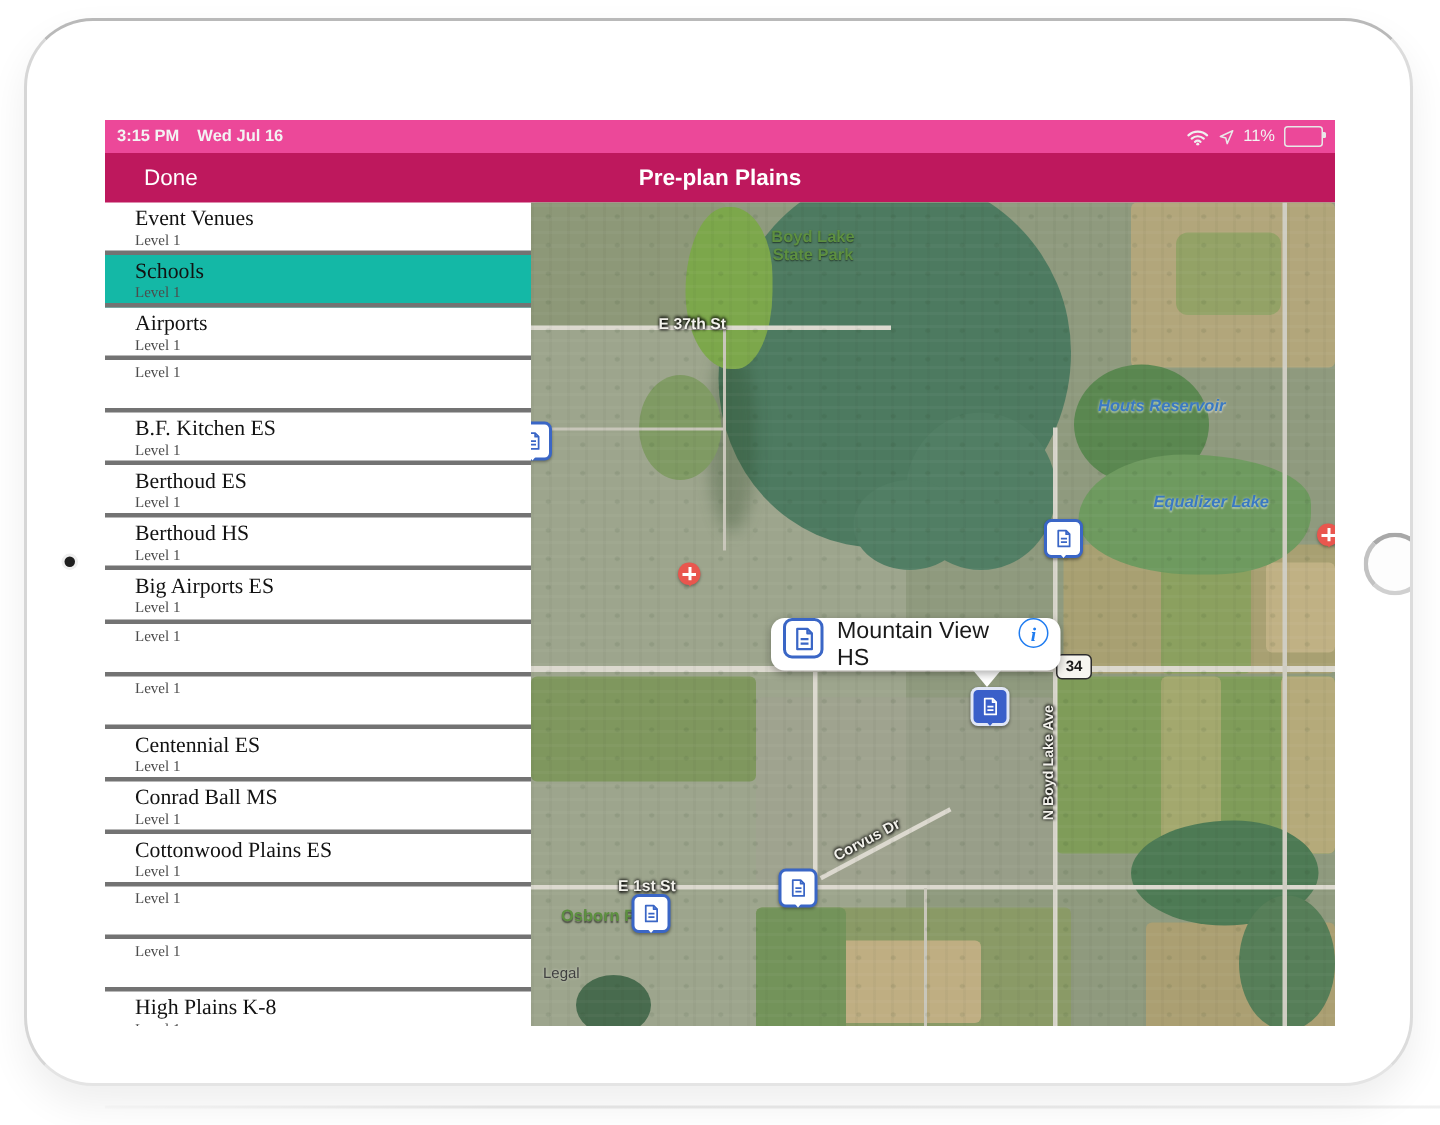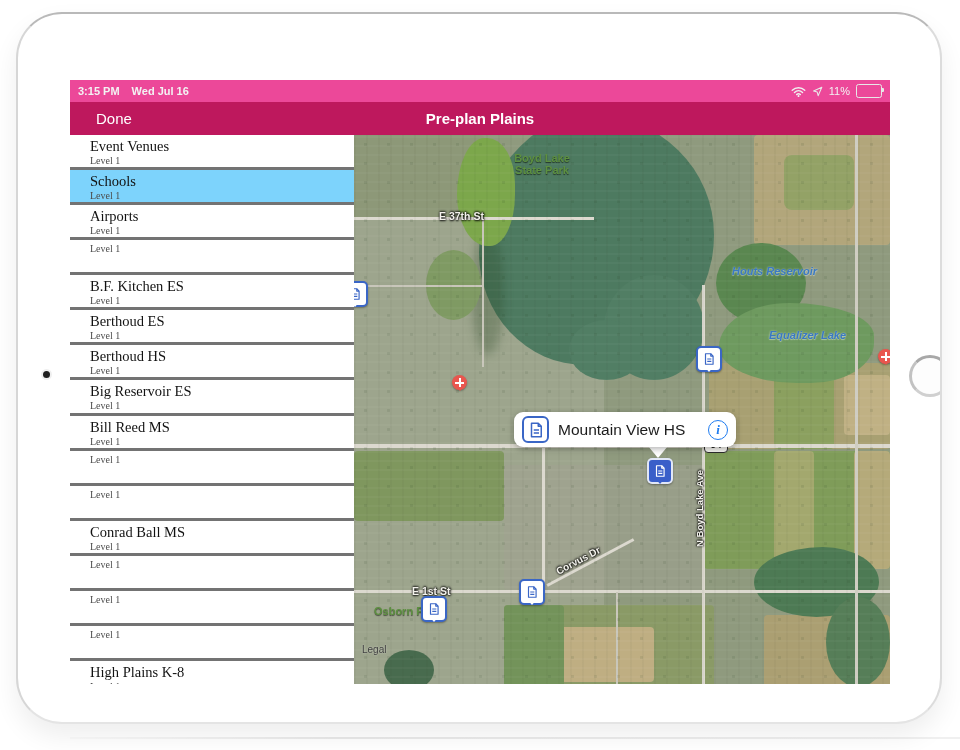--- a/index.html
+++ b/index.html
@@ -32,21 +32,21 @@
   .battery-fill{height:100%;width:91%;background:#fff;border-radius:1px;}
   .battery-nub{position:absolute;right:-3px;top:2.5px;width:2px;height:4px;background:#e8e8e8;border-radius:0 1px 1px 0;}
   .navbar{height:33px;background:#be185d;position:relative;display:flex;align-items:center;justify-content:center;}
   .done-btn{position:absolute;left:20px;top:0;height:100%;display:flex;align-items:center;
     color:#ffffff;font-size:15px;background:none;border:none;cursor:pointer;font-family:inherit;}
   .nav-title{color:#ffffff;font-size:15px;font-weight:bold;}
   .content{display:flex;height:561px;}
   
   .list{width:284px;background:#ffffff;display:flex;flex-direction:column;}
   .row{flex:1 1 0;border-bottom:3px solid #737373;padding:3px 6px 0 20px;box-sizing:border-box;cursor:pointer;font-family:Liberation Serif, serif;}
-  .row.selected{background:#7dd3fc;}
+  .row.selected{background:#14b8a6;}
   .row .t{font-size:14.5px;color:#121212;line-height:17px;}
   .row .s{font-size:10px;color:#4c4c4c;line-height:12px;}
   
   .map{width:536px;height:561px;position:relative;background:#8f9a7e;overflow:hidden;cursor:grab;}
   .map::after{content:'';position:absolute;inset:0;pointer-events:none;z-index:2;opacity:.55;
     background-image:
       repeating-linear-gradient(0deg, rgba(255,255,255,0.06) 0 2px, transparent 2px 9px),
       repeating-linear-gradient(90deg, rgba(50,55,40,0.07) 0 2px, transparent 2px 12px),
       radial-gradient(rgba(35,60,30,0.18) 1.5px, transparent 2px);
     background-size:auto,auto,23px 19px;}
@@ -69,22 +69,22 @@
     border:5px solid transparent;border-top:6px solid #ffffff;}
   .pin.selected{background:#3a5fc9;border-color:rgba(255,255,255,0.85);color:#ffffff;}
   .pin.selected::after{border-top-color:#3a5fc9;}
   .medmarker{position:absolute;z-index:4;width:15px;height:15px;border-radius:50%;background:#e9564e;
     box-shadow:0 1px 2px rgba(0,0,0,0.35);cursor:pointer;}
   .medmarker::before,.medmarker::after{content:'';position:absolute;background:#ffffff;}
   .medmarker::before{left:6.5px;top:3px;width:2.5px;height:9px;}
   .medmarker::after{left:3px;top:6.5px;width:9px;height:2.5px;}
   .med-tail{position:absolute;left:50%;bottom:-4px;transform:translateX(-50%);
     border:3.5px solid transparent;border-top:4.5px solid #e9564e;}
-  .callout{position:absolute;z-index:6;left:160px;top:277px;width:222px;height:35px;background:#ffffff;
-    border-radius:9px;box-shadow:0 2px 6px rgba(0,0,0,0.3);display:flex;align-items:center;
+  .callout{position:absolute;z-index:6;left:160px;top:277px;width:193px;height:35px;background:#ffffff;
+    border-radius:9px;box-shadow:0 2px 6px rgba(0,0,0,0.3);display:flex;align-items:flex-start;
     padding:0 8px;box-sizing:border-box;gap:9px;cursor:pointer;}
   .callout-tail{position:absolute;z-index:6;left:294px;top:311px;width:0;height:0;
     border:10px solid transparent;border-top:12px solid #ffffff;}
   .badge{width:27px;height:27px;border:2px solid #3a66c6;border-radius:6px;background:#fff;
     display:flex;align-items:center;justify-content:center;color:#3a66c6;box-sizing:border-box;flex:0 0 auto;}
   .callout-title{font-size:15.5px;color:#1b1b1b;flex:1 1 auto;}
   .info-btn{width:20px;height:20px;border-radius:50%;border:1.5px solid #1f7cf0;background:none;
     color:#1f7cf0;display:flex;align-items:center;justify-content:center;box-sizing:border-box;
     cursor:pointer;flex:0 0 auto;padding:0;}
   .info-btn::before{content:'i';font-family:"Liberation Serif",serif;font-style:italic;
@@ -164,38 +164,39 @@
         </div>
         <div class="row">
           <div class="t">Berthoud ES</div>
           <div class="s">Level 1</div>
         </div>
         <div class="row">
           <div class="t">Berthoud HS</div>
           <div class="s">Level 1</div>
         </div>
         <div class="row">
-          <div class="t">Big Reservoir ES</div>
-          <div class="s">Level 1</div>
-        </div>
-        <div class="row">
-          <div class="t">Bill Reed MS</div>
-          <div class="s">Level 1</div>
-        </div>
-        <div class="row">
-          <div class="s">Level 1</div>
-        </div>
-        <div class="row">
+          <div class="t">Big Airports ES</div>
+          <div class="s">Level 1</div>
+        </div>
+        <div class="row">
+          <div class="s">Level 1</div>
+        </div>
+        <div class="row">
+          <div class="s">Level 1</div>
+        </div>
+        <div class="row">
+          <div class="t">Centennial ES</div>
           <div class="s">Level 1</div>
         </div>
         <div class="row">
           <div class="t">Conrad Ball MS</div>
           <div class="s">Level 1</div>
         </div>
         <div class="row">
+          <div class="t">Cottonwood Plains ES</div>
           <div class="s">Level 1</div>
         </div>
         <div class="row">
           <div class="s">Level 1</div>
         </div>
         <div class="row">
           <div class="s">Level 1</div>
         </div>
         <div class="row">
           <div class="t">High Plains K-8</div>

